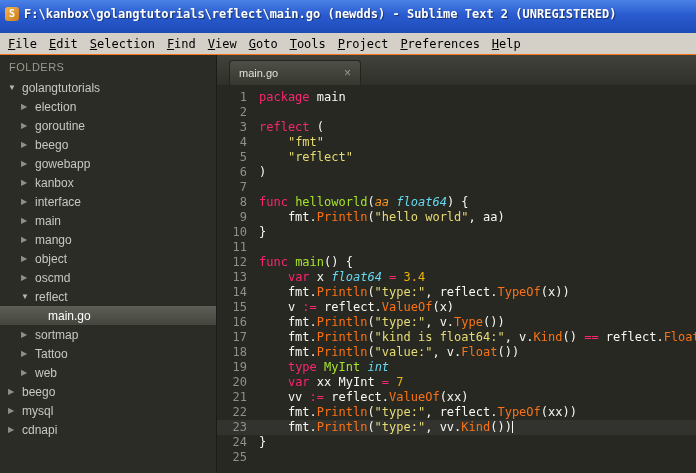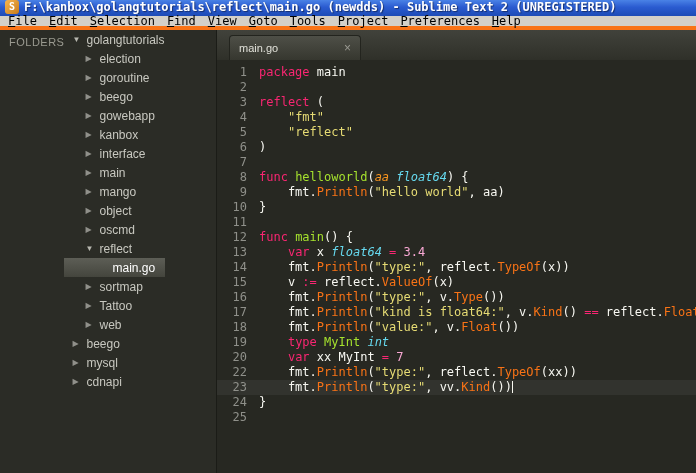--- a/index.html
+++ b/index.html
@@ -1,40 +1,40 @@
 <!DOCTYPE html>
 <html><head>
 <meta charset="utf-8">
 <style>
   *{margin:0;padding:0;box-sizing:border-box}
   html,body{width:696px;height:473px;overflow:hidden;background:#1a1a16}
   .window{width:696px;height:473px;display:flex;flex-direction:column;background:#272822;font-family:"Liberation Sans",sans-serif}
 
   
-  .titlebar{height:16px;flex-shrink:0;display:flex;align-items:flex-start;gap:5px;padding:0 5px;
+  .titlebar{height:33px;flex-shrink:0;display:flex;align-items:flex-end;gap:5px;padding:12px 5px;
     background:linear-gradient(180deg,#4a82e6 0%,#2a5bd0 45%,#1d4bb6 100%)}
   .app-icon{width:14px;height:14px;border-radius:3px;flex-shrink:0;
     background:linear-gradient(135deg,#f7b54e,#c87c1d);color:#fff;
     font:bold 10px/14px "DejaVu Sans Mono",monospace;text-align:center}
   .app-icon::after{content:"S"}
   .window-title{color:#fff;font:bold 12px "DejaVu Sans Mono",monospace;
     text-shadow:1px 1px 1px rgba(0,0,0,.45);white-space:nowrap;overflow:hidden}
 
   
-  .menubar{height:14px;flex-shrink:0;display:flex;align-items:center;padding:0 2px;
-    background:#d4d0c8;border-bottom:4px solid #f97316}
+  .menubar{height:22px;flex-shrink:0;display:flex;align-items:center;padding:0 2px;
+    background:#d4d0c8;border-bottom:1px solid #f97316}
   .menu-item{font:12px "DejaVu Sans Mono",monospace;color:#000;padding:2px 6px;cursor:default;white-space:nowrap}
   .menu-item u{text-decoration:underline}
 
   
   .main{flex:1;display:flex;min-height:0}
 
   
   .sidebar{width:217px;flex-shrink:0;background:#2b2c26;border-right:1px solid #1b1c17;
-    display:flex;flex-direction:row;overflow:hidden}
+    display:flex;flex-direction:column;overflow:hidden}
   .folders-header{font:11px "Liberation Sans",sans-serif;color:#9a9a90;
     padding:6px 0 5px 9px;letter-spacing:.5px}
   .tree-row{height:19px;display:flex;align-items:center;color:#c8c8c0;
     font:12px "Liberation Sans",sans-serif;white-space:nowrap;cursor:default}
   .tree-row.selected{background:linear-gradient(180deg,#5d5e56,#44453d);color:#fff}
   .tree-arrow{width:14px;flex-shrink:0;font-size:8px;color:#90908a;text-align:left}
   .tree-arrow.open{color:#b8b8b0}
 
   
   .editor{flex:1;display:flex;flex-direction:column;min-width:0;background:#272822}
@@ -47,21 +47,21 @@
   .tab-close{color:#9a9a92;font:12px/12px "Liberation Sans",sans-serif;margin-left:14px;cursor:pointer}
 
   .code{flex:1;padding-top:5px;font:12px/15px "DejaVu Sans Mono",monospace;overflow:hidden}
   .code-line{display:flex;height:15px}
   .code-line.current{background:rgba(255,255,255,.055)}
   .gutter{width:42px;flex-shrink:0;text-align:right;padding-right:12px;color:#8f908a}
   .line-text{white-space:pre;color:#f8f8f2}
   .tk-pl{color:#f8f8f2}
   .tk-kw{color:#f92672}
   .tk-st{color:#e6db74}
-  .tk-nu{color:#f9a8d4}
+  .tk-nu{color:#eab308}
   .tk-fn{color:#f97316}
   .tk-ty{color:#66d9ef;font-style:italic}
   .tk-fd{color:#a6e22e}
   .tk-pa{color:#fd971f;font-style:italic}
   .cursor{display:inline-block;width:1px;height:12px;background:#f8f8f0;vertical-align:-2px}
 </style>
 </head>
 <body>
 
 <div class="window">
@@ -250,20 +250,24 @@
           </div>
           <div class="code-line">
             <span class="gutter">19</span>
             <span class="line-text"><span class="tk-pl">    </span><span class="tk-kw">type</span><span class="tk-pl"> </span><span class="tk-fd">MyInt</span><span class="tk-pl"> </span><span class="tk-ty">int</span></span>
           </div>
           <div class="code-line">
             <span class="gutter">20</span>
             <span class="line-text"><span class="tk-pl">    </span><span class="tk-kw">var</span><span class="tk-pl"> xx MyInt </span><span class="tk-kw">=</span><span class="tk-pl"> </span><span class="tk-nu">7</span></span>
           </div>
           <div class="code-line">
+            <span class="gutter">21</span>
+            <span class="line-text"><span class="tk-pl">    vv </span><span class="tk-kw">:=</span><span class="tk-pl"> reflect.</span><span class="tk-fn">ValueOf</span><span class="tk-pl">(xx)</span></span>
+          </div>
+          <div class="code-line">
             <span class="gutter">22</span>
             <span class="line-text"><span class="tk-pl">    fmt.</span><span class="tk-fn">Println</span><span class="tk-pl">(</span><span class="tk-st">"type:"</span><span class="tk-pl">, reflect.</span><span class="tk-fn">TypeOf</span><span class="tk-pl">(xx))</span></span>
           </div>
           <div class="code-line current">
             <span class="gutter">23</span>
             <span class="line-text"><span class="tk-pl">    fmt.</span><span class="tk-fn">Println</span><span class="tk-pl">(</span><span class="tk-st">"type:"</span><span class="tk-pl">, vv.</span><span class="tk-fn">Kind</span><span class="tk-pl">())</span><span class="cursor"></span></span>
           </div>
           <div class="code-line">
             <span class="gutter">24</span>
             <span class="line-text"><span class="tk-pl">}</span></span>

